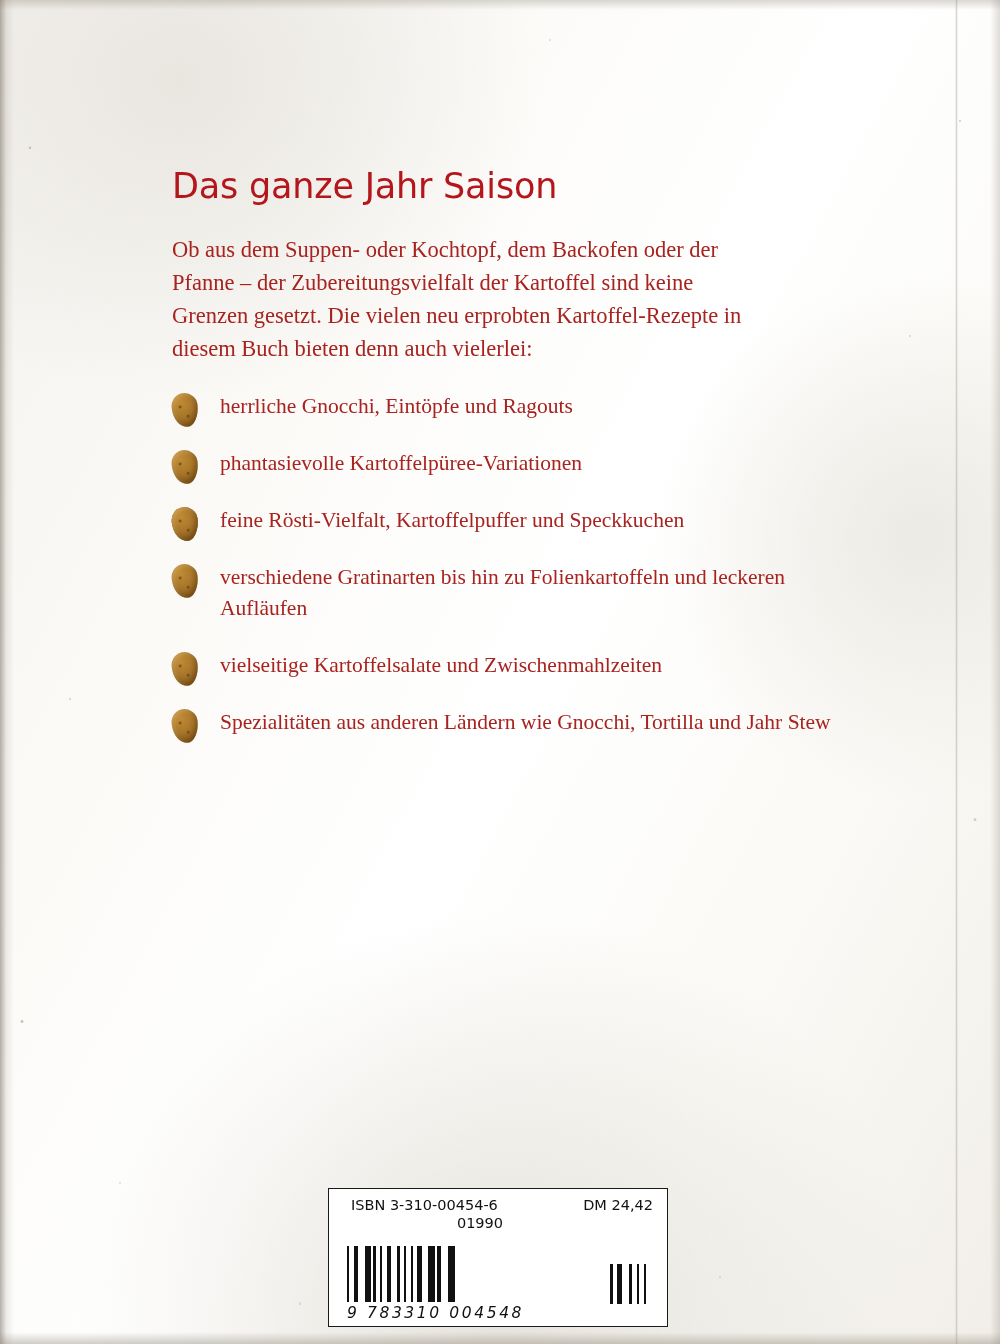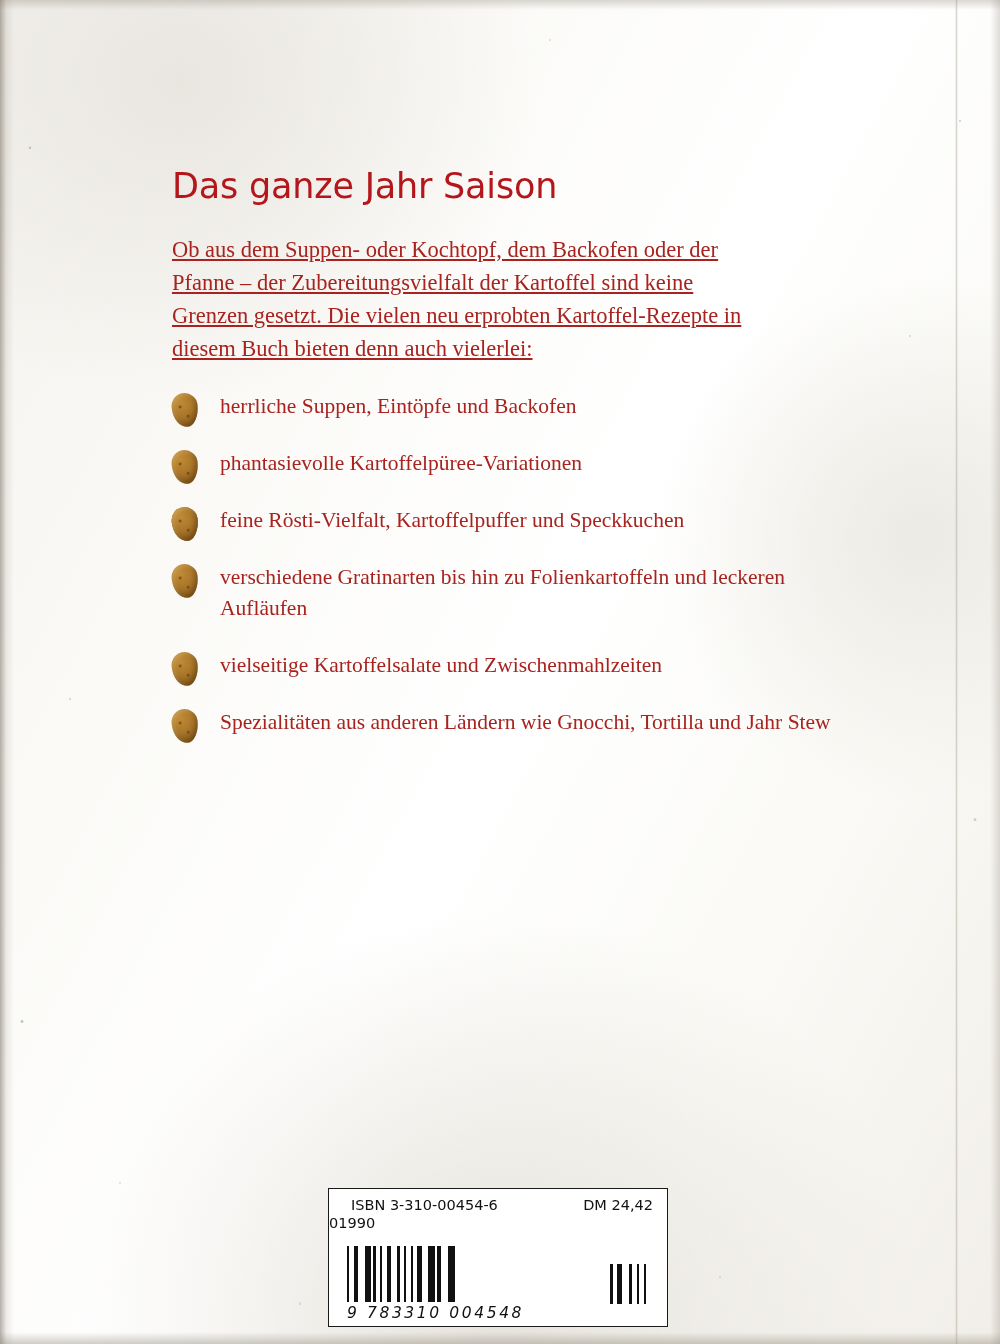--- a/index.html
+++ b/index.html
@@ -94,21 +94,20 @@
     margin: 0 0 28px 0;
     line-height: 1.05;
   }
 
   .intro {
     color: #a8231f;
     font-size: 22.5px;
     line-height: 33px;
     margin: 0 0 26px 0;
     width: 600px;
-    text-decoration: underline;
   }
 
   .bullets {
     list-style: none;
     margin: 0;
     padding: 0;
   }
   .bullet {
     position: relative;
     padding-left: 48px;
@@ -161,21 +160,21 @@
     align-items: flex-start;
     padding: 8px 14px 0 22px;
     font-family: "DejaVu Sans", sans-serif;
     font-size: 14.5px;
     color: #111;
   }
   .bc-sub {
     font-family: "DejaVu Sans", sans-serif;
     font-size: 14.5px;
     color: #111;
-    text-align: left;
+    text-align: center;
     padding: 2px 36px 0 0;
   }
   .bc-bars-row {
     position: absolute;
     left: 0; right: 0;
     bottom: 4px;
     display: flex;
     align-items: flex-end;
     justify-content: space-between;
     padding: 0 16px 0 18px;
@@ -219,21 +218,21 @@
 
   <div class="content">
 
     <h1 class="headline">Das ganze Jahr Saison</h1>
 
     <p class="intro">Ob aus dem Suppen- oder Kochtopf, dem Backofen oder der Pfanne – der Zubereitungsvielfalt der Kartoffel sind keine Grenzen gesetzt. Die vielen neu erprobten Kartoffel-Rezepte in diesem Buch bieten denn auch vielerlei:</p>
 
     <ul class="bullets">
       <li class="bullet">
         <span class="potato"></span>
-        <span>herrliche Suppen, Eintöpfe und Backofen</span>
+        <span>herrliche Gnocchi, Eintöpfe und Ragouts</span>
       </li>
       <li class="bullet">
         <span class="potato"></span>
         <span>phantasievolle Kartoffelpüree-Variationen</span>
       </li>
       <li class="bullet">
         <span class="potato"></span>
       </li>
       <li class="bullet">
         <span class="potato"></span>

